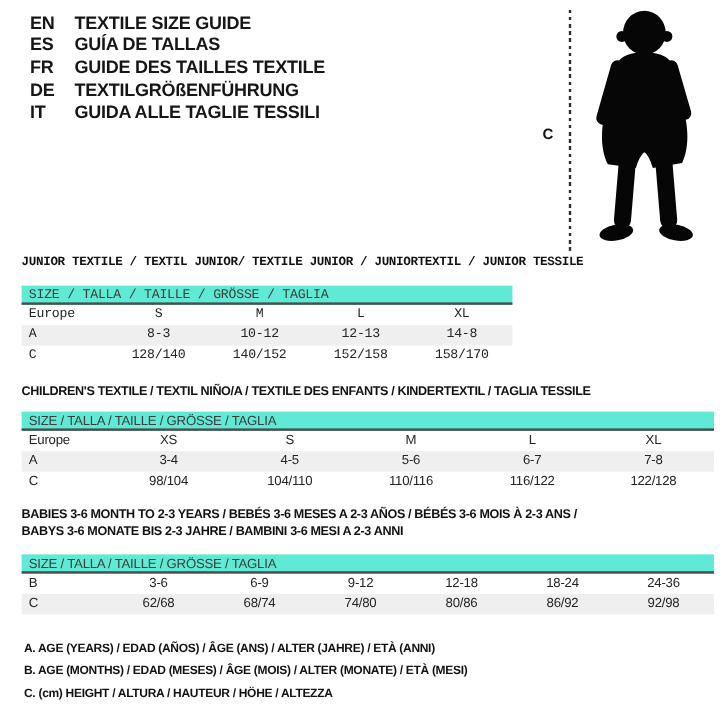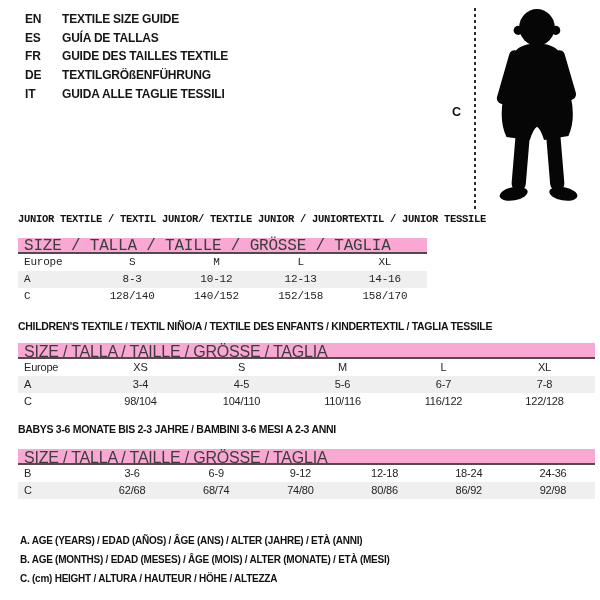--- a/index.html
+++ b/index.html
@@ -4,21 +4,21 @@
 <style>
   html,body { margin:0; padding:0; background:#ffffff; }
   .page {
     position:relative; width:600px; height:600px; background:#ffffff;
     font-family:"Liberation Sans", sans-serif; overflow:hidden; color:#1a1a1a;
   }
 
   
   .lang-block { position:absolute; left:25px; top:10px; }
   .lang-row { display:flex; height:18.6px; align-items:center;
-              font-weight:bold; font-size:12px; letter-spacing:-0.2px; color:#161616; }
+              font-weight:bold; font-size:15px; letter-spacing:-0.2px; color:#161616; }
   .lang-code { width:37px; }
   .lang-title { white-space:nowrap; }
 
   
   .measure-line { position:absolute; left:474px; top:8px; width:2px; height:201px;
     background:repeating-linear-gradient(to bottom, #2d2d2d 0 3px, transparent 3px 6px); }
   .figure-label { position:absolute; left:452px; top:105px;
     font-weight:bold; font-size:12.5px; color:#101010; }
   .silhouette { position:absolute; left:486px; top:5px; width:106px; height:203px; }
 
@@ -29,23 +29,23 @@
   .section-babies   { top:423px; width:577px; }
 
   .section-title { font-weight:bold; font-size:10.5px; letter-spacing:-0.3px;
     color:#121212; line-height:13.5px; white-space:nowrap; }
 
   .size-table { width:100%; }
   .mt-junior   { margin-top:11.5px; }
   .mt-children { margin-top:9.5px; }
   .mt-babies   { margin-top:12px; }
 
-  .size-bar { height:16px; line-height:17px; background:#f9a8d4;
+  .size-bar { height:16px; line-height:17px; background:#5eead4;
     border-bottom:2px solid #4c4c4c; padding-left:6px; box-sizing:border-box;
-    font-size:16px; letter-spacing:-0.2px; color:#3c3c3c; }
+    font-size:11px; letter-spacing:-0.2px; color:#3c3c3c; }
 
   .t-row { display:flex; height:17px; line-height:17.5px;
     font-size:11px; letter-spacing:-0.2px; color:#242424; }
   .t-row.alt { background:#efefef; }
   .t-label { width:72px; padding-left:6px; box-sizing:border-box; text-align:left; }
   .t-cell { flex:1 1 0; text-align:center; }
 
   
   .legend { position:absolute; left:20px; top:532px; }
   .legend-line { font-weight:bold; font-size:10px; letter-spacing:-0.25px;
@@ -108,21 +108,21 @@
         <span class="t-cell">S</span>
         <span class="t-cell">M</span>
         <span class="t-cell">L</span>
         <span class="t-cell">XL</span>
       </div>
       <div class="t-row alt">
         <span class="t-label">A</span>
         <span class="t-cell">8-3</span>
         <span class="t-cell">10-12</span>
         <span class="t-cell">12-13</span>
-        <span class="t-cell">14-16</span>
+        <span class="t-cell">14-8</span>
       </div>
       <div class="t-row">
         <span class="t-label">C</span>
         <span class="t-cell">128/140</span>
         <span class="t-cell">140/152</span>
         <span class="t-cell">152/158</span>
         <span class="t-cell">158/170</span>
       </div>
     </div>
   </div>
@@ -152,20 +152,21 @@
         <span class="t-cell">98/104</span>
         <span class="t-cell">104/110</span>
         <span class="t-cell">110/116</span>
         <span class="t-cell">116/122</span>
         <span class="t-cell">122/128</span>
       </div>
     </div>
   </div>
 
   <div class="section section-babies">
+    <div class="section-title">BABIES 3-6 MONTH TO 2-3 YEARS / BEBÉS 3-6 MESES A 2-3 AÑOS / BÉBÉS 3-6 MOIS À 2-3 ANS /</div>
     <div class="section-title">BABYS 3-6 MONATE BIS 2-3 JAHRE / BAMBINI 3-6 MESI A 2-3 ANNI</div>
     <div class="size-table mt-babies">
       <div class="size-bar">SIZE / TALLA / TAILLE / GRÖSSE / TAGLIA</div>
       <div class="t-row">
         <span class="t-label">B</span>
         <span class="t-cell">3-6</span>
         <span class="t-cell">6-9</span>
         <span class="t-cell">9-12</span>
         <span class="t-cell">12-18</span>
         <span class="t-cell">18-24</span>

